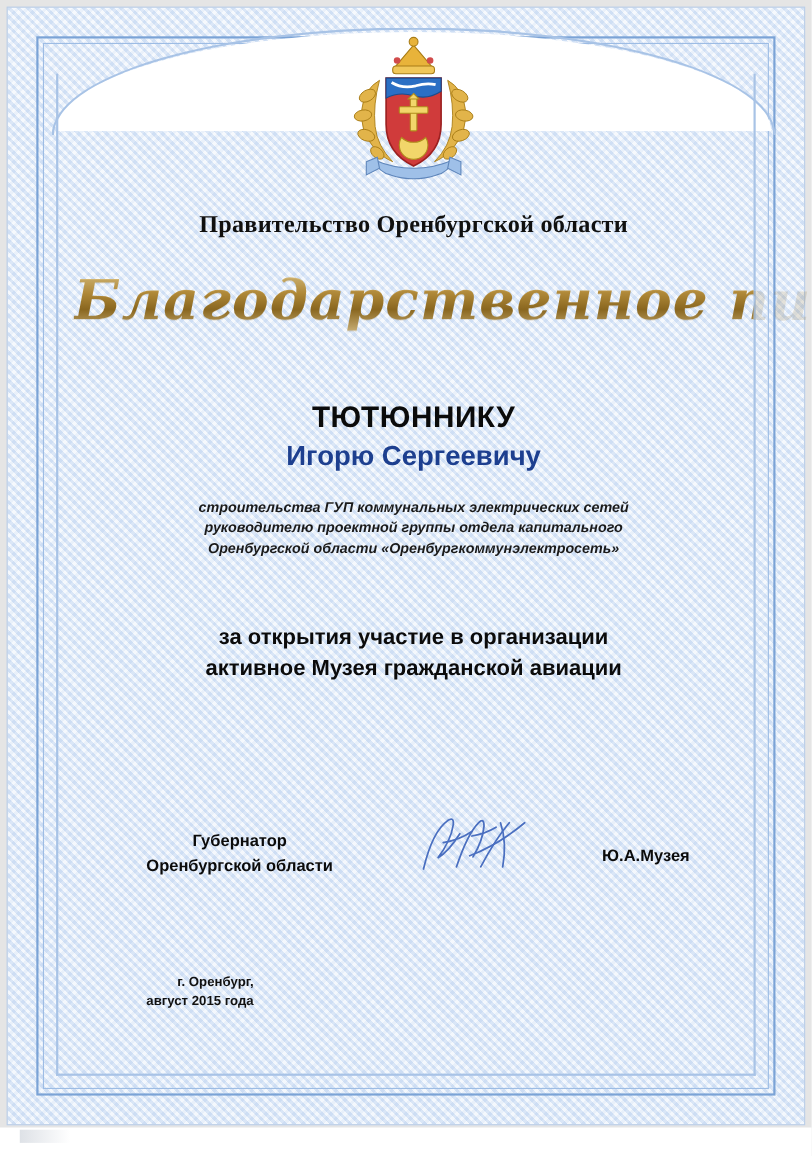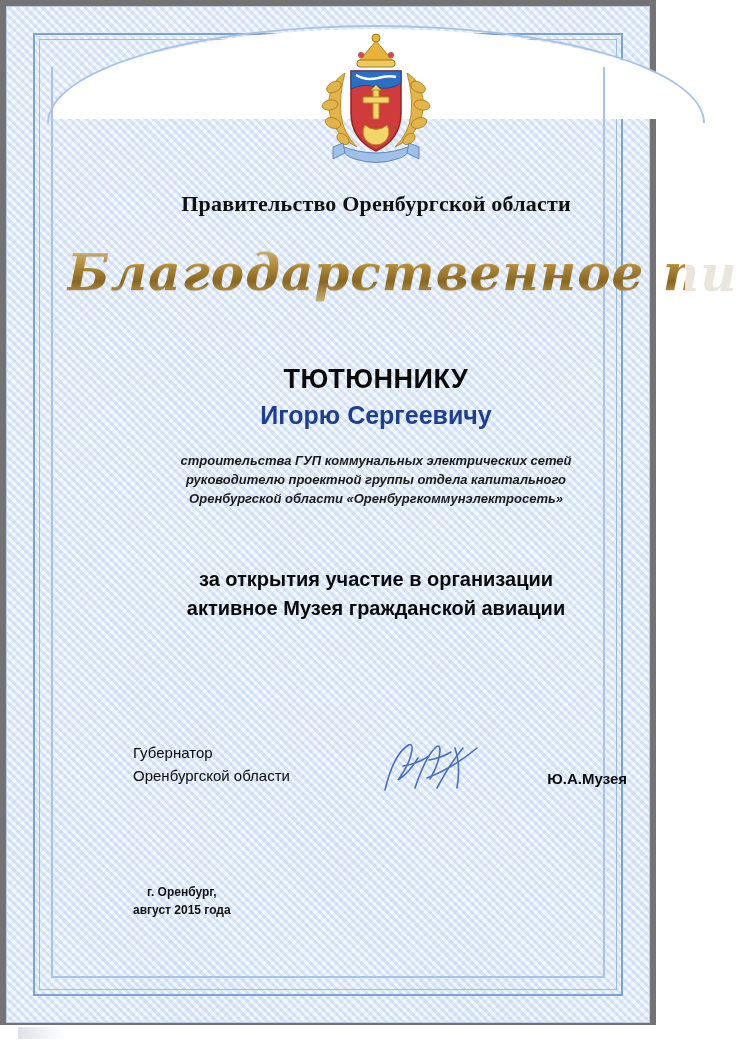--- a/index.html
+++ b/index.html
@@ -10,24 +10,24 @@
   body {
     width: 738px;
     height: 1051px;
     font-family: "Liberation Serif", serif;
     overflow: hidden;
   }
 
   
   .certificate {
     position: relative;
-    width: 656px;
+    width: 738px;
     height: 1051px;
     box-sizing: border-box;
-    background: #737373;
+    background: #e5e5e5;
   }
 
   
   .border-outer {
     position: absolute;
     left: 6px;
     top: 6px;
     right: 6px;
     bottom: 28px;
     background:
@@ -165,25 +165,25 @@
   .sign-block {
     position: absolute;
     left: 60px;
     top: 735px;
     width: 618px;
     height: 90px;
   }
   .sign-left {
     position: absolute;
     left: 66px;
-    top: 0;
-    text-align: left;
+    top: 12px;
+    text-align: center;
     font-family: "Liberation Sans", sans-serif;
     font-size: 15px;
-    font-weight: normal;
+    font-weight: bold;
     line-height: 1.5;
     color: #0b0b0b;
   }
   .sign-right {
     position: absolute;
     right: 58px;
     top: 28px;
     font-family: "Liberation Sans", sans-serif;
     font-size: 15px;
     font-weight: bold;
@@ -194,21 +194,21 @@
     left: 300px;
     top: -10px;
     width: 140px;
     height: 70px;
   }
 
   .place-date {
     position: absolute;
     left: 126px;
     top: 876px;
-    text-align: center;
+    text-align: right;
     font-family: "Liberation Sans", sans-serif;
     font-size: 12px;
     font-weight: bold;
     line-height: 1.5;
     color: #111111;
   }
 
   .bottom-shadow {
     position: absolute;
     left: 0;

